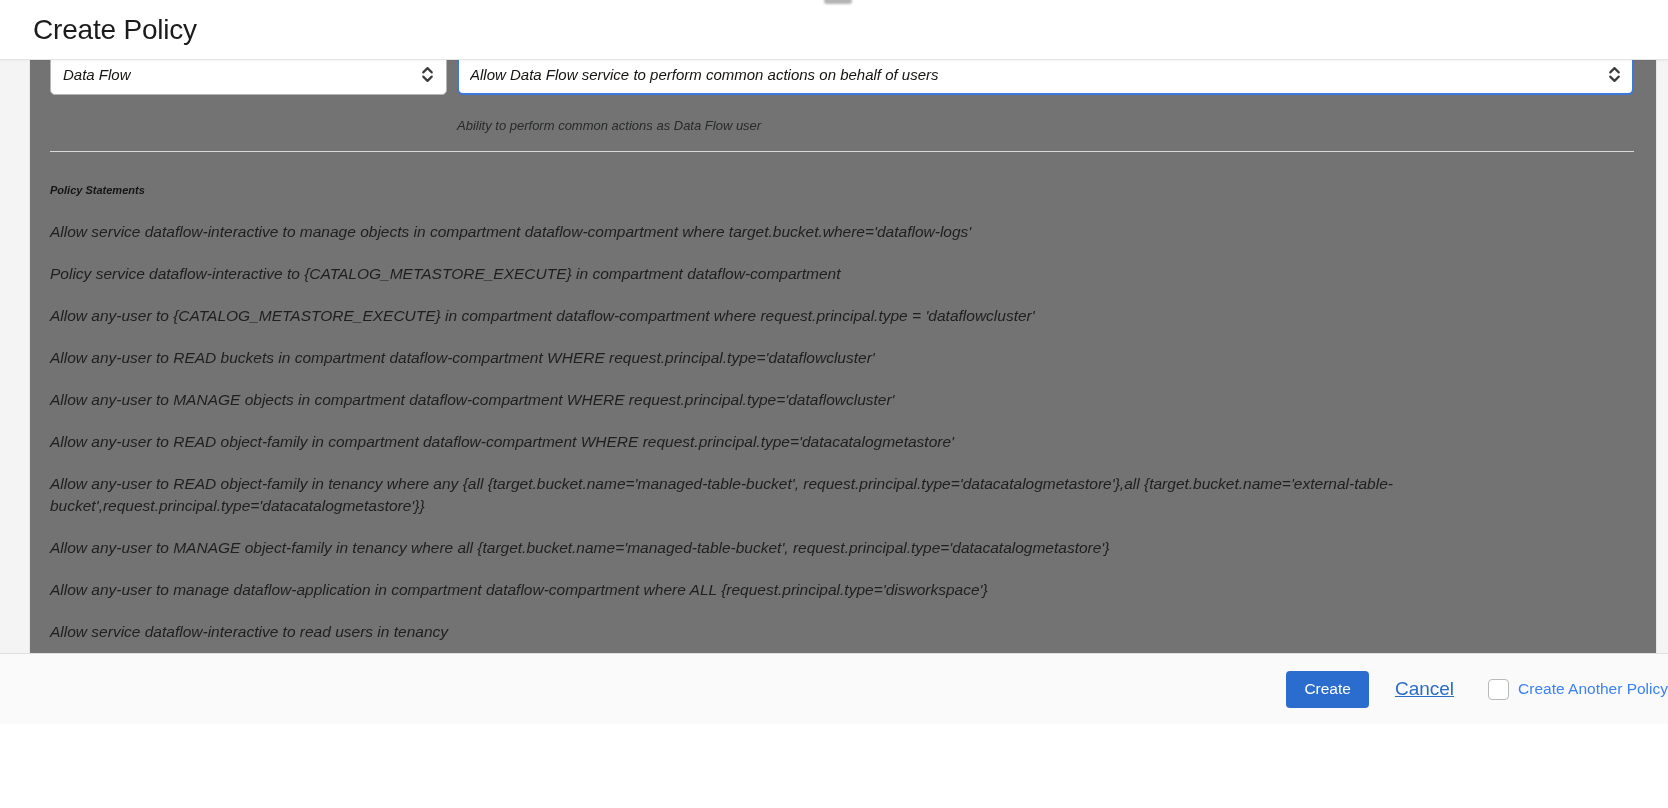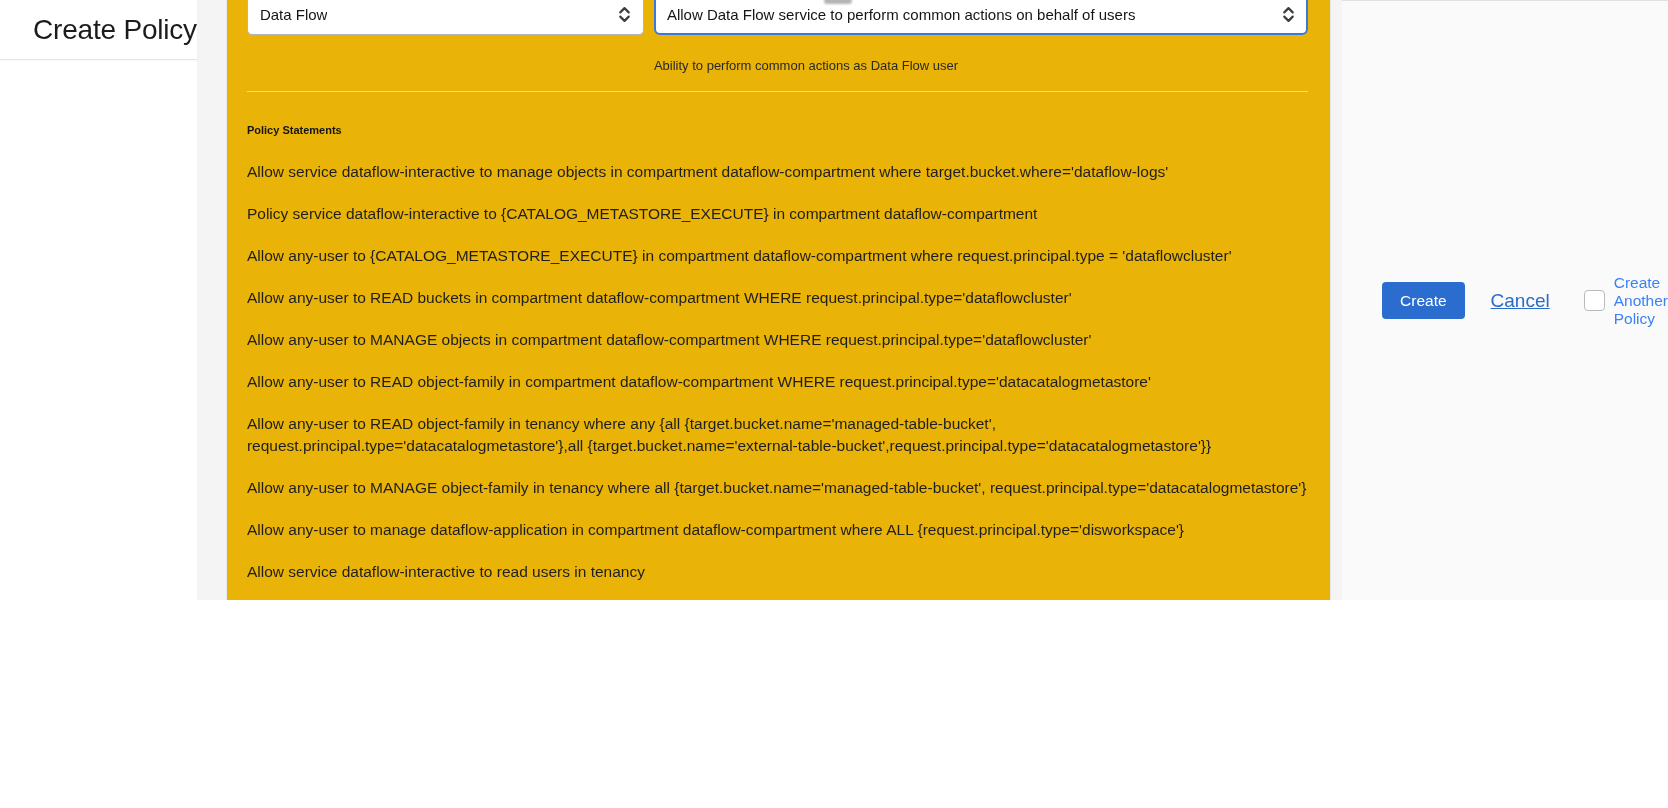--- a/index.html
+++ b/index.html
@@ -3,21 +3,21 @@
 <meta charset="utf-8">
 <style>
   * { margin:0; padding:0; box-sizing:border-box; }
   html,body { width:1668px; height:808px; }
   body {
     font-family: "Liberation Sans", "DejaVu Sans", sans-serif;
     color:#1f1f1f;
     background:#fff;
     overflow:hidden;
   }
-  .screen { position:relative; width:1668px; height:600px; display:flex; flex-direction:row; }
+  .screen { position:relative; width:1668px; height:724px; display:flex; flex-direction:column; }
 
   
   .notch {
     position:absolute; left:824px; top:-2px; width:28px; height:6px;
     background:#9b9b9b; border-radius:4px; filter:blur(1.2px); opacity:.75; z-index:10;
   }
 
   
   header.dialog-header {
     height:60px; background:#fff; flex:0 0 auto;
@@ -28,23 +28,23 @@
   }
   h1.page-title {
     font-size:28px; font-weight:500; color:#1b1b1b; letter-spacing:-0.2px;
   }
 
   
   .body-row { flex:1 1 auto; display:flex; background:#f4f4f5; min-height:0; }
   .gutter-left  { width:29px; flex:0 0 auto; }
   .gutter-right { width:11px; flex:0 0 auto; }
   main.panel {
-    flex:1 1 auto; background:#eab308;
+    flex:1 1 auto; background:#737373;
     border-left:1px solid #e7e7e7; border-right:1px solid #e7e7e7;
-    padding:0 22px 0 20px; overflow:hidden;
+    padding:0 22px 0 20px; overflow:hidden;font-style:italic;
   }
 
   
   .selects-clip { height:35px; overflow:hidden; }
   .selects-row { display:flex; gap:10px; margin-top:-7px; }
   .select {
     height:42px; display:flex; align-items:center;
     background:#fff; border:1px solid #b2b5b8; border-radius:5px;
     padding:0 12px; font-size:15px; color:#161513; cursor:pointer;
   }
@@ -58,22 +58,22 @@
 
   hr.divider { margin-top:18px; border:none; border-top:1px solid #d9d9d9; }
 
   h2.statements-heading { margin:32px 0 25px; font-size:11px; font-weight:700; color:#161513; }
 
   p.statement { font-size:15.5px; line-height:22px; margin:0 0 20px; color:#1f1f1f; max-width:1590px; }
 
   
   footer.action-bar {
     flex:0 0 71px; background:#fafafa; border-top:1px solid #e0e0e0;
-    display:flex; align-items:center; padding-left:40px;
-    position:relative; z-index:5;
+    display:flex; align-items:center; padding-left:27px;
+    position:relative; z-index:5;justify-content:flex-end;
   }
   button.create-btn {
     height:37px; padding:0 18px; border:none; border-radius:4px;
     background:#2a6dce; color:#fff; font-size:15.5px;
     font-family:inherit; cursor:pointer;
   }
   a.cancel-link {
     margin-left:26px; font-size:19px; color:#2a6cc8;
     text-decoration:underline; cursor:pointer;
   }

